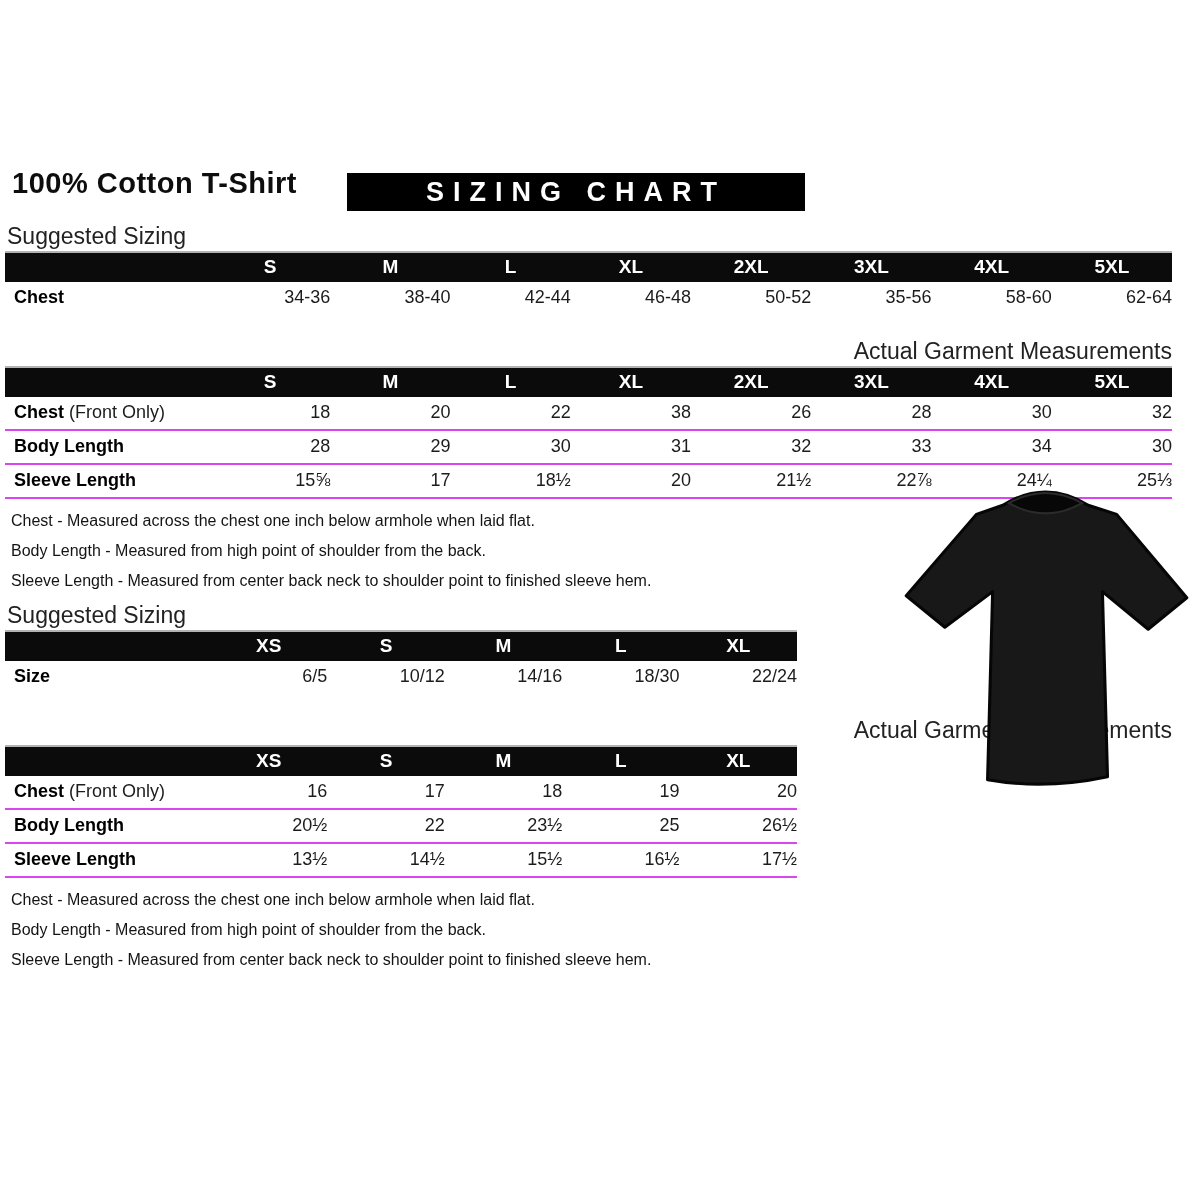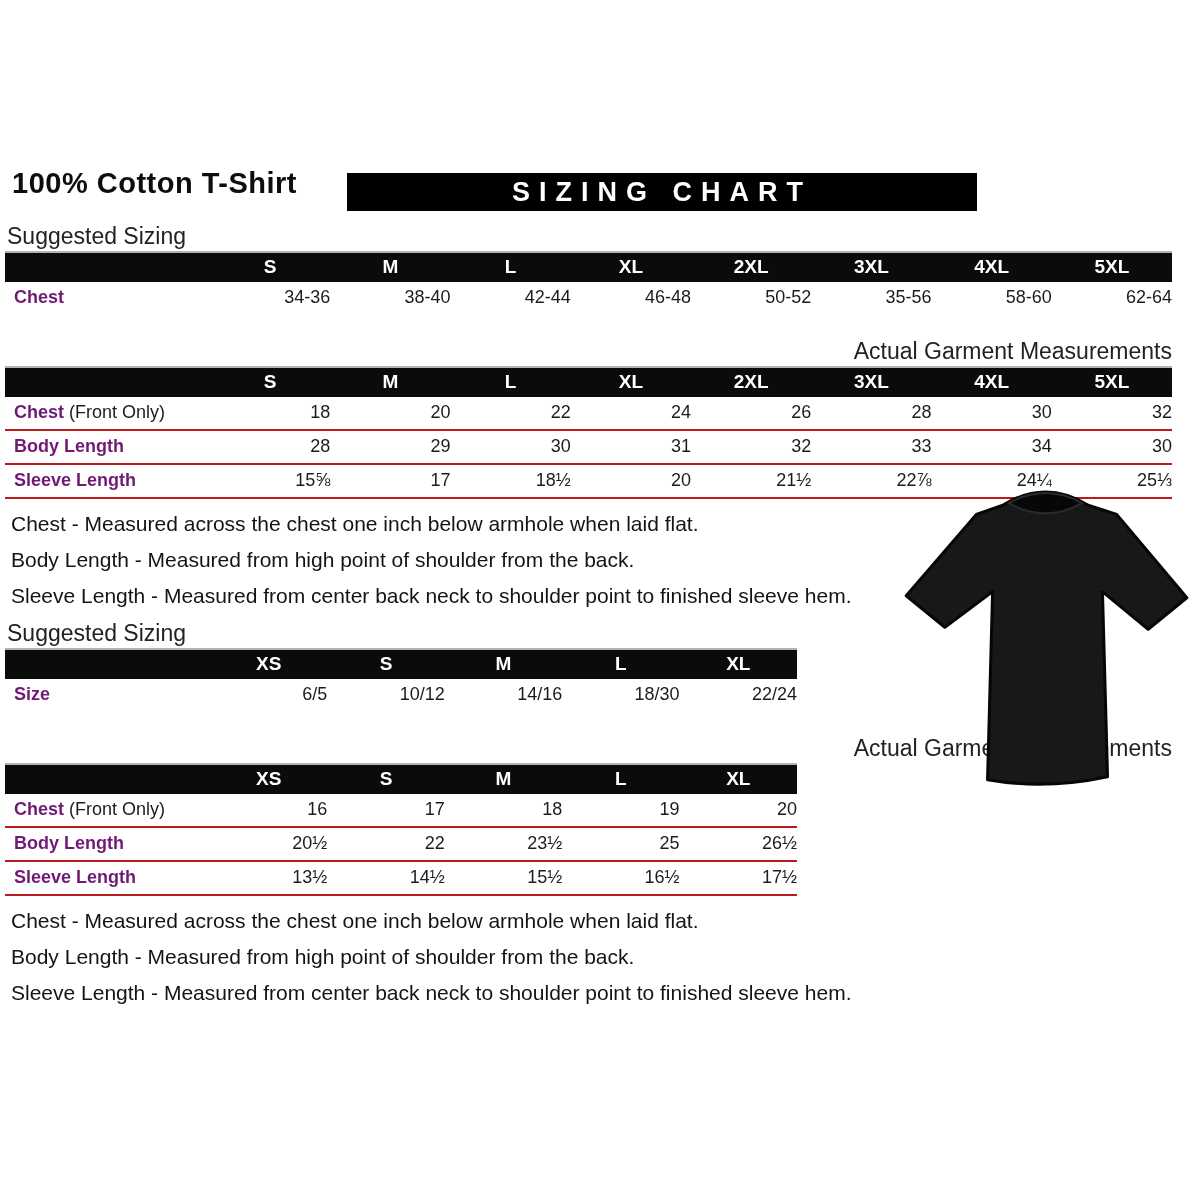--- a/index.html
+++ b/index.html
@@ -8,43 +8,43 @@
     font-family:"Liberation Sans", sans-serif;color:#1a1a1a;
     position:relative;overflow:hidden;
   }
   .doc{position:absolute;left:5px;top:163px;width:1167px;margin-top:8px;}
   .title-row{position:relative;height:52px;}
   .title-row h1{
     position:absolute;left:7px;top:-4px;margin:0;
     font-size:29px;font-weight:bold;color:#0d0d0d;letter-spacing:0.5px;
   }
   .banner{
-    position:absolute;left:342px;top:2px;width:630px;height:38px;
+    position:absolute;left:342px;top:2px;width:458px;height:38px;
     background:#000;color:#fff;text-align:center;line-height:38px;
     font-size:27px;font-weight:bold;letter-spacing:9px;
   }
   .section-label{font-size:23px;color:#222;margin:0 0 1px 2px;}
   .gap-sm{margin-top:24px;text-align:right;}
   table{
     border-collapse:collapse;table-layout:fixed;width:100%;
     border-top:2px solid #b3b3b3;
   }
   table.youth{width:792px;}
   th{
     background:#0b0b0b;color:#fff;font-weight:bold;font-size:19px;
     padding:3px 0 4px 0;text-align:center;
   }
   td{
     font-size:18px;color:#1c1c1c;text-align:right;padding:5px 0 6px 0;
   }
   .label-col{width:196px;text-align:left;padding-left:9px;}
-  td.label-col b{font-weight:bold;color:#701a75;}
-  table.lined tbody tr{border-bottom:2px solid #b91c1c;}
+  td.label-col b{font-weight:bold;color:#000000;}
+  table.lined tbody tr{border-bottom:2px solid #d946ef;}
   .notes{margin:13px 0 0 6px;}
-  .notes p{margin:0 0 12px 0;font-size:21px;color:#141414;}
+  .notes p{margin:0 0 12px 0;font-size:16px;color:#141414;}
   h2.youth-title{
     margin:4px 0 12px 2px;font-size:29px;font-weight:bold;color:#0d0d0d;
     letter-spacing:0.5px;
   }
   .tshirt-wrap{position:absolute;left:893px;top:468px;width:305px;height:352px;}
   .tshirt-wrap svg{width:100%;height:100%;}
 </style>
 </head>
 <body>
 
@@ -99,21 +99,21 @@
           <th>4XL</th>
           <th>5XL</th>
         </tr>
       </thead>
       <tbody>
         <tr>
           <td class="label-col"><b>Chest</b> (Front Only)</td>
           <td>18</td>
           <td>20</td>
           <td>22</td>
-          <td>24</td>
+          <td>38</td>
           <td>26</td>
           <td>28</td>
           <td>30</td>
           <td>32</td>
         </tr>
         <tr>
           <td class="label-col"><b>Body Length</b></td>
           <td>28</td>
           <td>29</td>
           <td>30</td>

